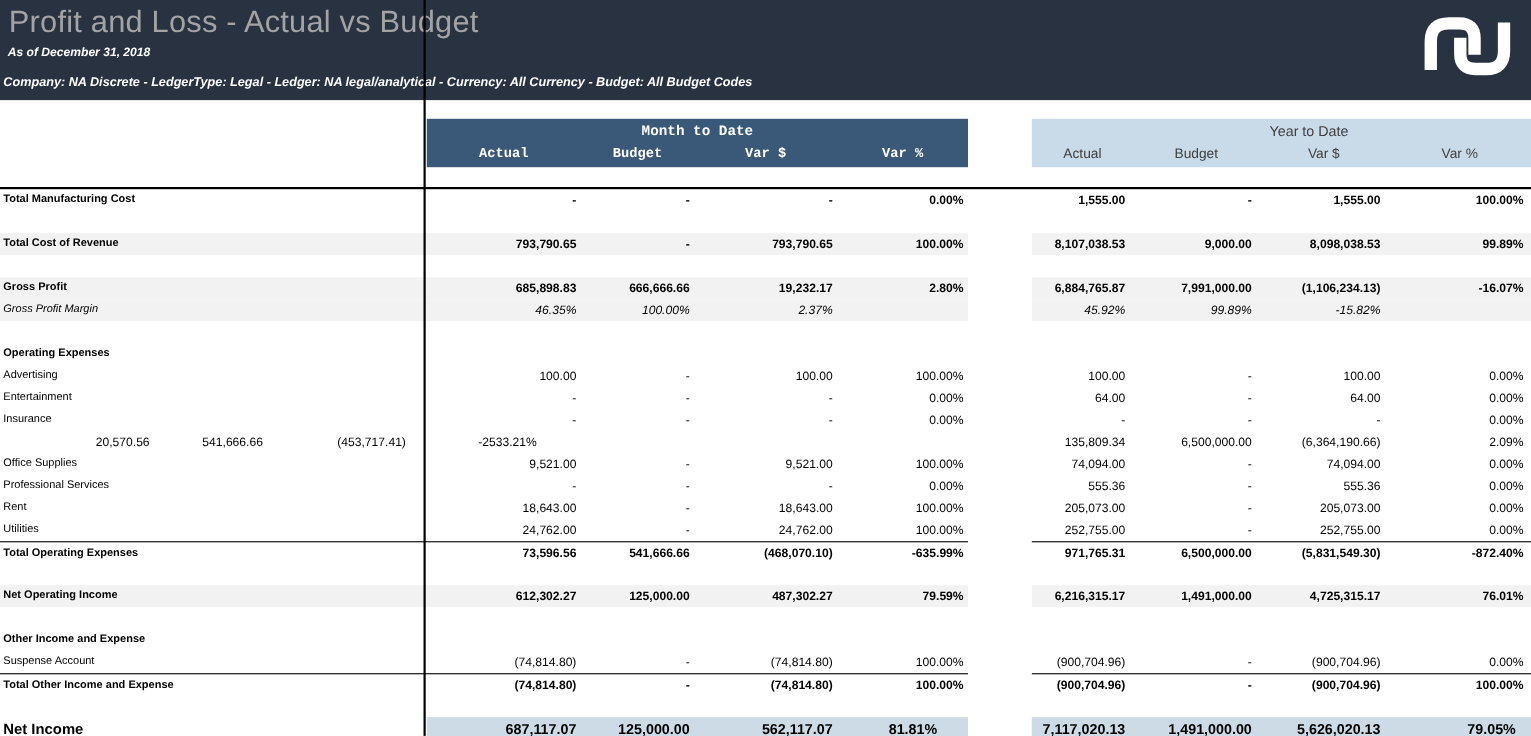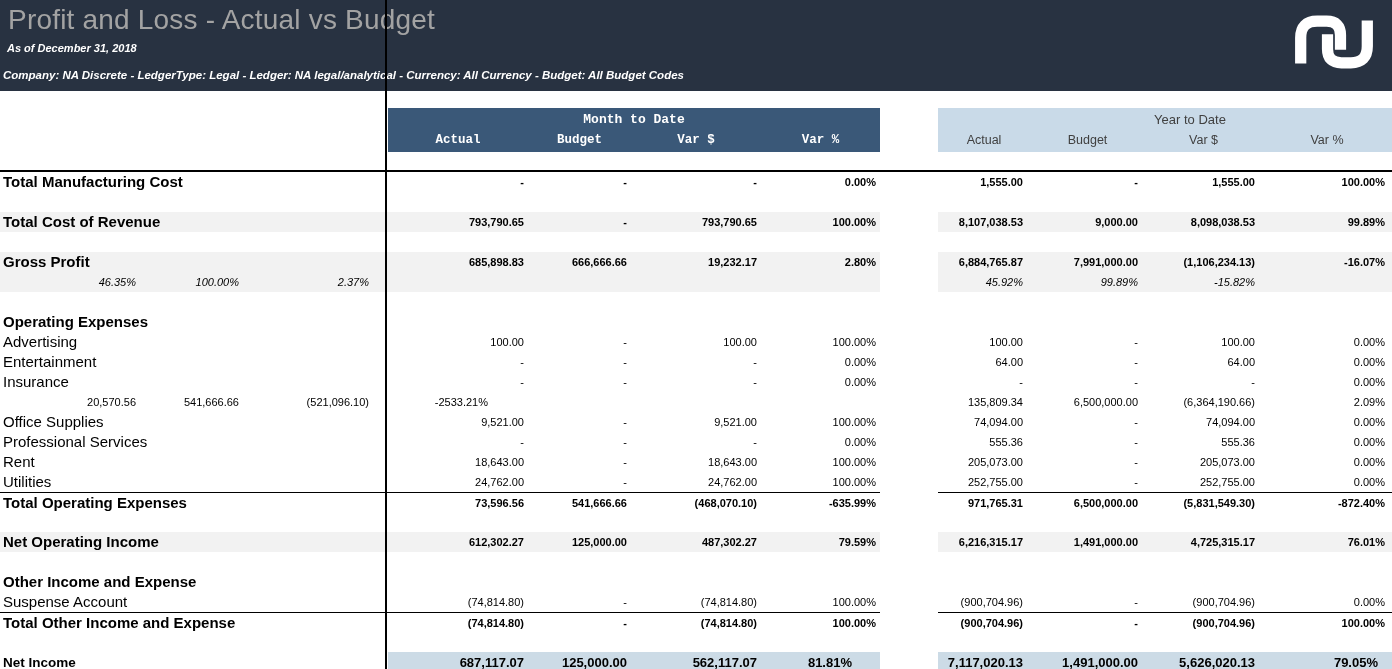--- a/index.html
+++ b/index.html
@@ -23,21 +23,21 @@
   .thead .group { height:22px; line-height:24px; text-align:center; font-size:13px; }
   .thead .cols  { display:grid; height:22px; line-height:20px; text-align:center; font-size:12.5px; }
   .thead.mtd { left:388px; width:492px; background:var(--mtd-bg,#3a5878); color:#fff; font-weight:bold;font-family:Liberation Mono, monospace; }
   .thead.mtd .cols { grid-template-columns:140px 103px 130px 119px; }
   .thead.ytd { left:938px; width:504px; background:var(--ytd-bg,#c9dae8); color:#404040; font-weight:400; }
   .thead.ytd .cols { grid-template-columns:92px 115px 117px 130px; }
   
   .rows { position:absolute; left:0; top:170px; width:1392px; border-top:2px solid #000; }
   .row  { display:flex; height:20px; font-size:11px; }
   .row .lm    { display:flex; width:880px; height:100%; }
-  .row .label { width:388px; padding-left:3px; line-height:20px; font-size:15px; white-space:nowrap; overflow:hidden; }
+  .row .label { width:388px; padding-left:3px; line-height:20px; font-size:10px; white-space:nowrap; overflow:hidden; }
   .row .grid  { display:grid; line-height:20px; text-align:right; height:100%; }
   .row .grid.m { width:492px; grid-template-columns:140px 103px 130px 119px; }
   .row .grid.m span { padding-right:4px; }
   .row .gutter { width:58px; height:100%; }
   .row .grid.y { width:454px; grid-template-columns:92px 115px 117px 130px; }
   .row .grid.y span { padding-right:7px; }
   .row.shaded .lm, .row.shaded .grid.y { background:var(--shade,#f2f2f2); }
   .row.bold   { font-weight:bold; }
   .row.italic { font-style:italic; }
   .row.btop .lm, .row.btop .grid.y { border-top:1.5px solid #000; }
@@ -173,20 +173,21 @@
         <div class="gutter"></div>
         <div class="grid y">
           <span>6,884,765.87</span>
           <span>7,991,000.00</span>
           <span>(1,106,234.13)</span>
           <span>-16.07%</span>
         </div>
       </div>
       <div class="row shaded italic">
         <div class="lm">
+          <div class="label">Gross Profit Margin</div>
           <div class="grid m">
             <span>46.35%</span>
             <span>100.00%</span>
             <span>2.37%</span>
             <span></span>
           </div>
         </div>
         <div class="gutter"></div>
         <div class="grid y">
           <span>45.92%</span>
@@ -283,21 +284,21 @@
           <span>-</span>
           <span>-</span>
           <span>0.00%</span>
         </div>
       </div>
       <div class="row">
         <div class="lm">
           <div class="grid m">
             <span>20,570.56</span>
             <span>541,666.66</span>
-            <span>(521,096.10)</span>
+            <span>(453,717.41)</span>
             <span>-2533.21%</span>
           </div>
         </div>
         <div class="gutter"></div>
         <div class="grid y">
           <span>135,809.34</span>
           <span>6,500,000.00</span>
           <span>(6,364,190.66)</span>
           <span>2.09%</span>
         </div>

